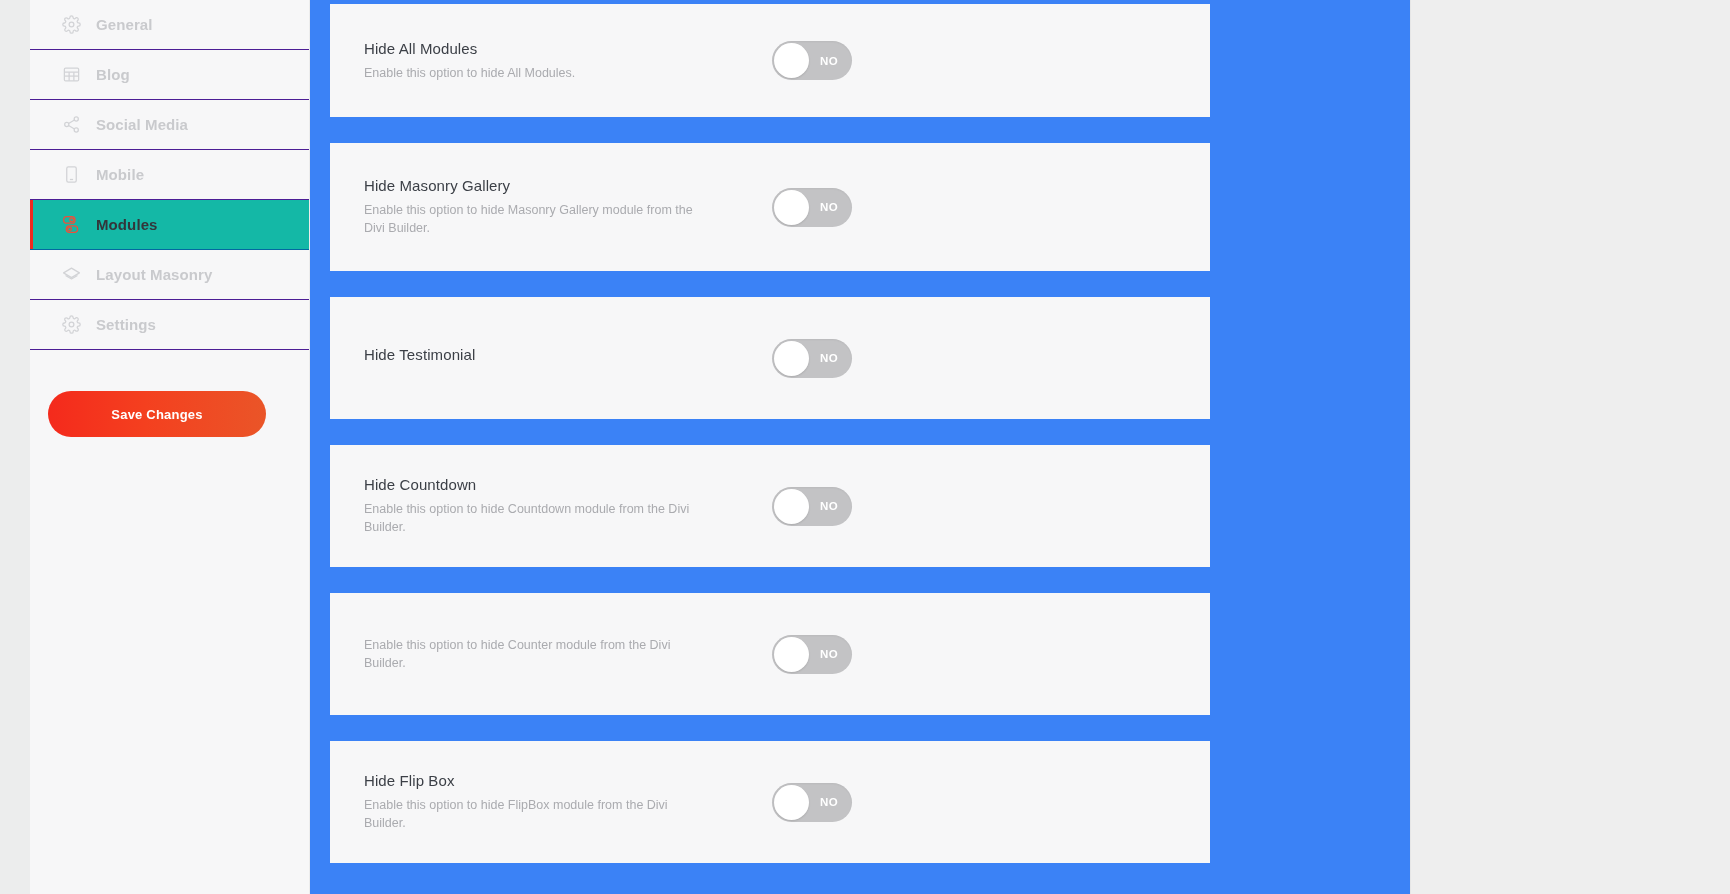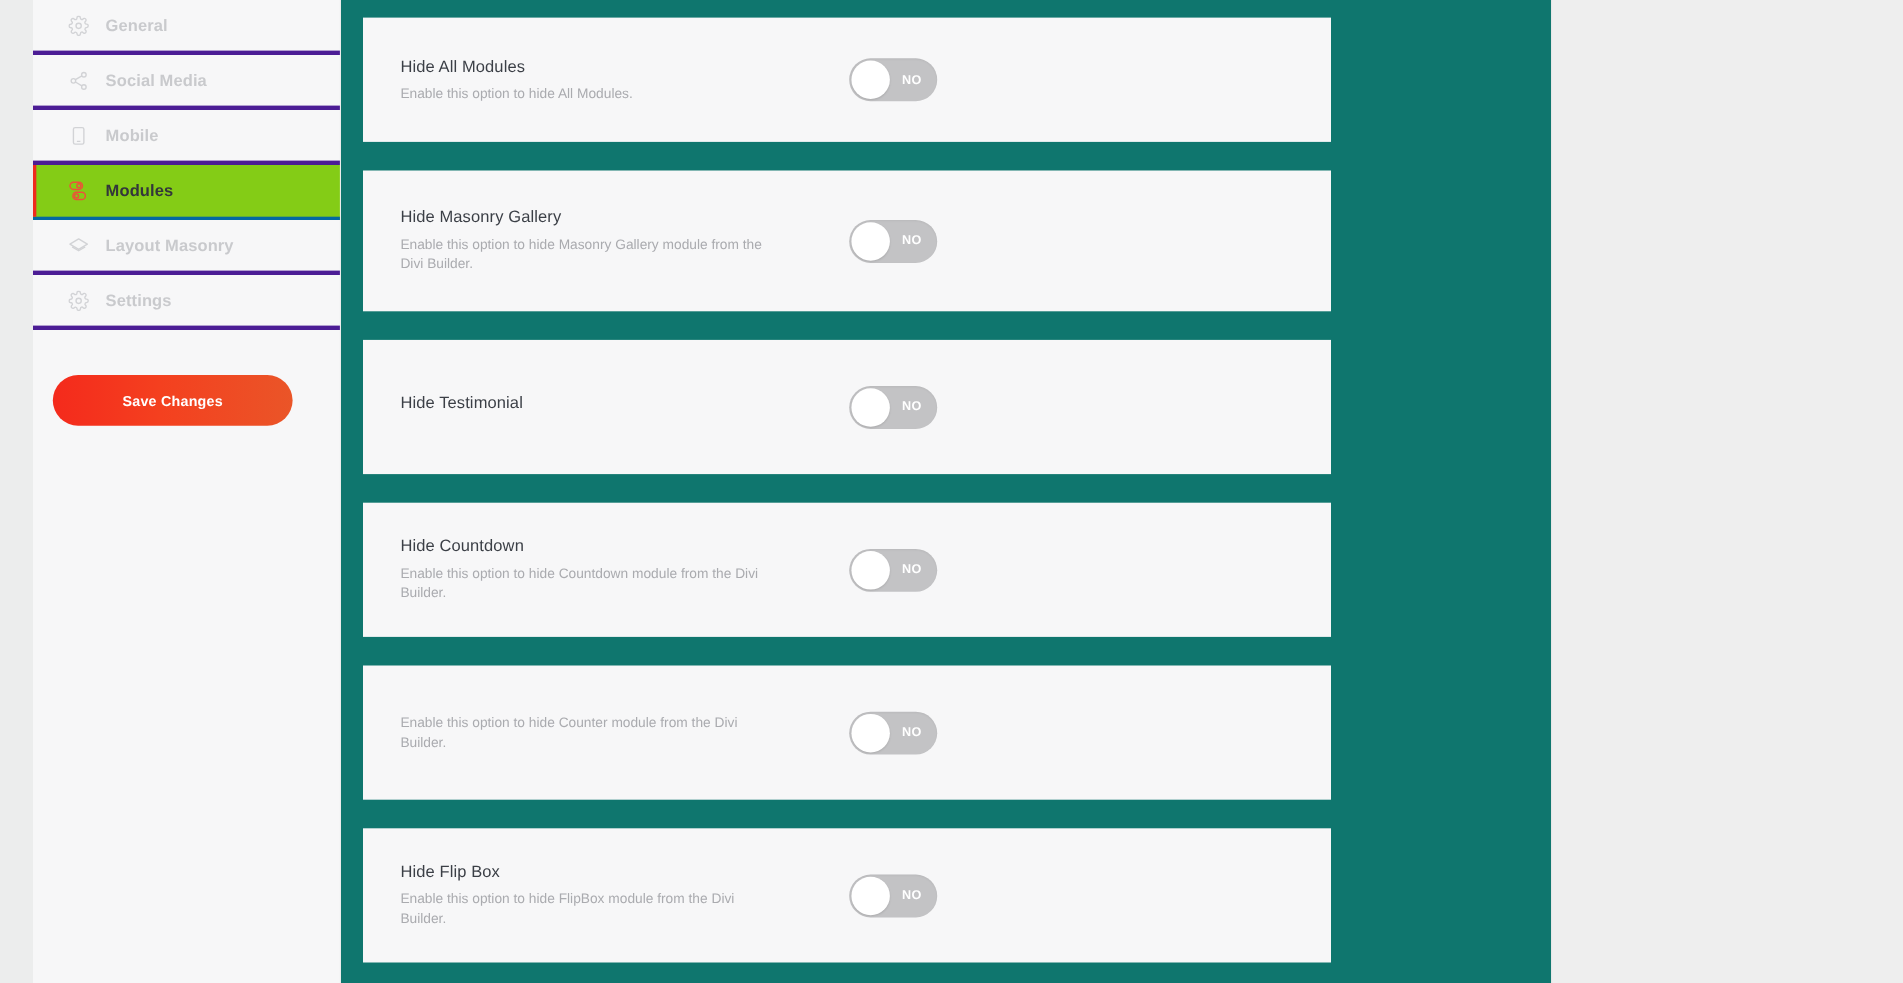--- a/index.html
+++ b/index.html
@@ -21,39 +21,39 @@
     border-right: 1px solid #ececec;
     position: relative;
   }
   .nav { list-style: none; }
   .nav-item {
     position: relative;
     height: 50px;
     display: flex;
     align-items: center;
     padding-left: 30px;
-    border-bottom: 4px solid #4c1d95;
+    border-bottom: 1px solid #4c1d95;
     cursor: pointer;
   }
   .nav-item .nav-icon {
     width: 22px; height: 22px;
     display: flex; align-items: center; justify-content: center;
     margin-right: 14px;
     flex: 0 0 22px;
   }
   .nav-item .nav-icon svg { display: block; }
   .nav-label {
     font-size: 15px;
     font-weight: bold;
     color: #c9cacd;
     letter-spacing: .1px;
   }
   .nav-item.active {
-    background: #84cc16;
-    border-bottom: 3px solid #0369a1;
+    background: #14b8a6;
+    border-bottom: 1px solid #0369a1;
   }
   .nav-item.active::before {
     content: "";
     position: absolute;
     left: 0; top: 0; bottom: 0;
     width: 3px;
     background: #ef2a1f;
   }
   .nav-item.active .nav-label { color: #33363b; }
 
@@ -73,22 +73,22 @@
     font-family: "Liberation Sans", sans-serif;
     cursor: pointer;
     letter-spacing: .2px;
   }
 
   
   .main {
     flex: 0 0 1100px;
     width: 1100px;
     height: 894px;
-    background: #0f766e;
-    padding-top: 16px;
+    background: #3b82f6;
+    padding-top: 4px;
     overflow: hidden;
   }
   .card-col { width: 880px; margin-left: 20px; }
 
   .opt-row {
     background: #f7f7f8;
     display: flex;
     align-items: center;
     padding: 0 34px;
     margin-bottom: 26px;
@@ -164,20 +164,32 @@
       <li class="nav-item">
         <span class="nav-icon">
           <svg width="19" height="19" viewBox="0 0 24 24" fill="none" stroke="#d2d3d6" stroke-width="1.6">
             <circle cx="12" cy="12" r="3"></circle>
             <path d="M19.4 15a1.6 1.6 0 0 0 .3 1.8l.1.1a2 2 0 1 1-2.8 2.8l-.1-.1a1.6 1.6 0 0 0-1.8-.3 1.6 1.6 0 0 0-1 1.5V21a2 2 0 1 1-4 0v-.1A1.6 1.6 0 0 0 9 19.4a1.6 1.6 0 0 0-1.8.3l-.1.1a2 2 0 1 1-2.8-2.8l.1-.1a1.6 1.6 0 0 0 .3-1.8 1.6 1.6 0 0 0-1.5-1H3a2 2 0 1 1 0-4h.1A1.6 1.6 0 0 0 4.6 9a1.6 1.6 0 0 0-.3-1.8l-.1-.1a2 2 0 1 1 2.8-2.8l.1.1a1.6 1.6 0 0 0 1.8.3H9a1.6 1.6 0 0 0 1-1.5V3a2 2 0 1 1 4 0v.1a1.6 1.6 0 0 0 1 1.5 1.6 1.6 0 0 0 1.8-.3l.1-.1a2 2 0 1 1 2.8 2.8l-.1.1a1.6 1.6 0 0 0-.3 1.8V9a1.6 1.6 0 0 0 1.5 1H21a2 2 0 1 1 0 4h-.1a1.6 1.6 0 0 0-1.5 1z"></path>
           </svg>
         </span>
         <span class="nav-label">General</span>
       </li>
 
+      <li class="nav-item">
+        <span class="nav-icon">
+          <svg width="19" height="19" viewBox="0 0 24 24" fill="none" stroke="#d2d3d6" stroke-width="1.6">
+            <rect x="3" y="4" width="18" height="16" rx="1.5"></rect>
+            <line x1="3" y1="9" x2="21" y2="9"></line>
+            <line x1="3" y1="14" x2="21" y2="14"></line>
+            <line x1="9" y1="9" x2="9" y2="20"></line>
+            <line x1="15" y1="9" x2="15" y2="20"></line>
+          </svg>
+        </span>
+        <span class="nav-label">Blog</span>
+      </li>
 
       <li class="nav-item">
         <span class="nav-icon">
           <svg width="19" height="19" viewBox="0 0 24 24" fill="none" stroke="#d2d3d6" stroke-width="1.6">
             <circle cx="18" cy="5" r="2.6"></circle>
             <circle cx="6" cy="12" r="2.6"></circle>
             <circle cx="18" cy="19" r="2.6"></circle>
             <line x1="8.3" y1="10.7" x2="15.7" y2="6.3"></line>
             <line x1="8.3" y1="13.3" x2="15.7" y2="17.7"></line>
           </svg>

